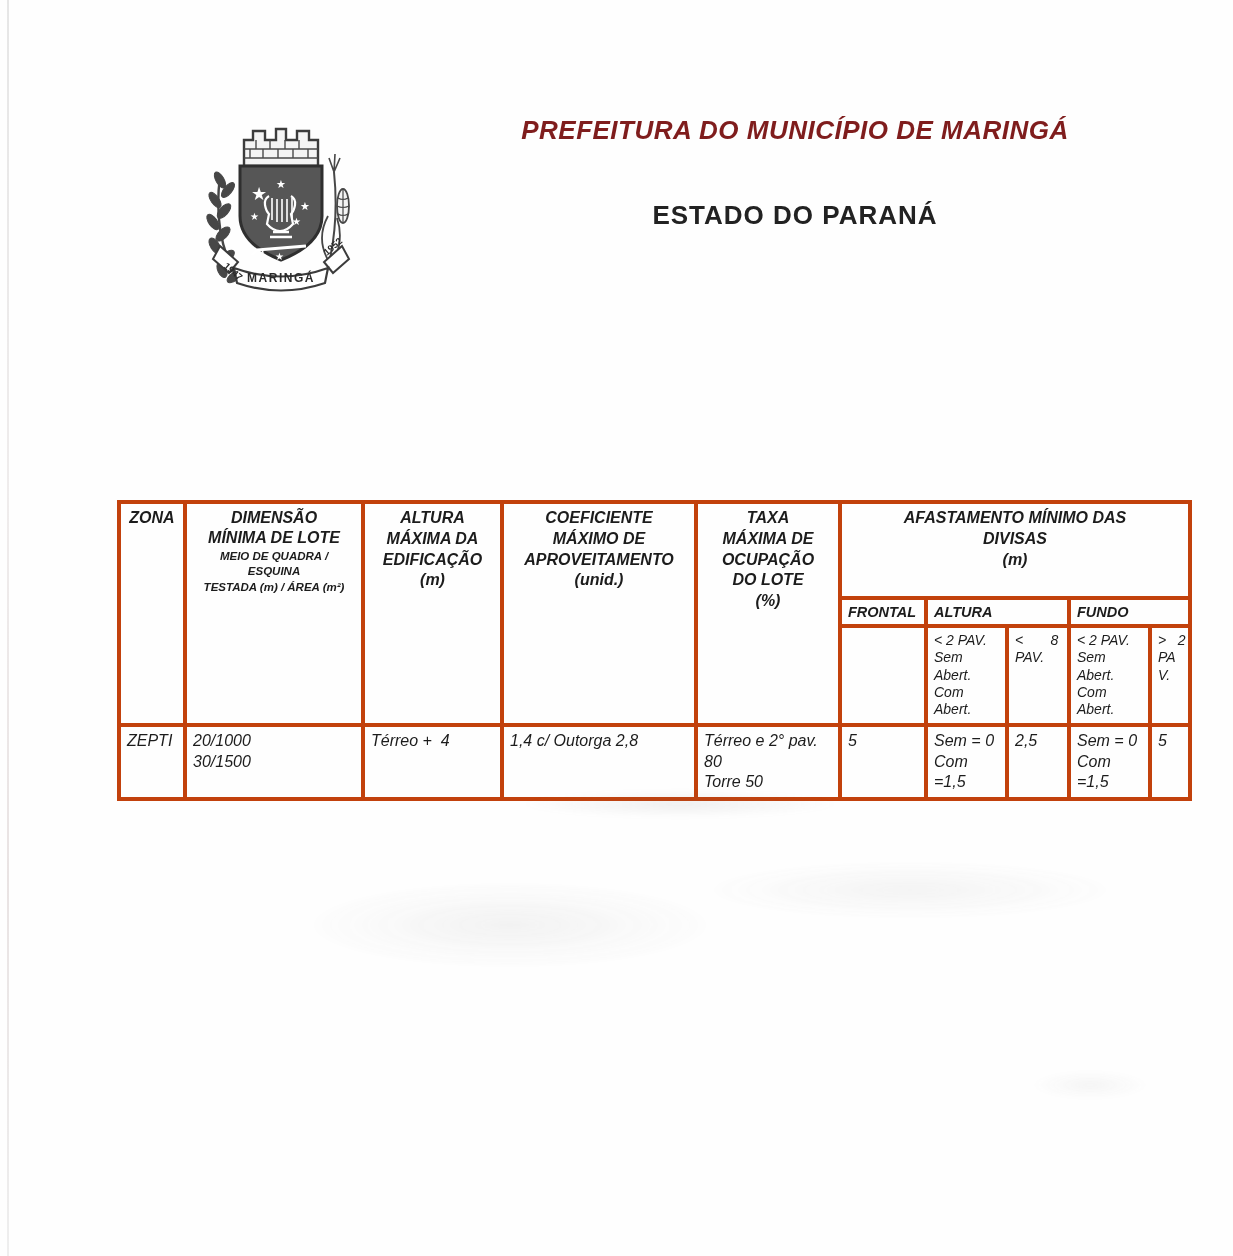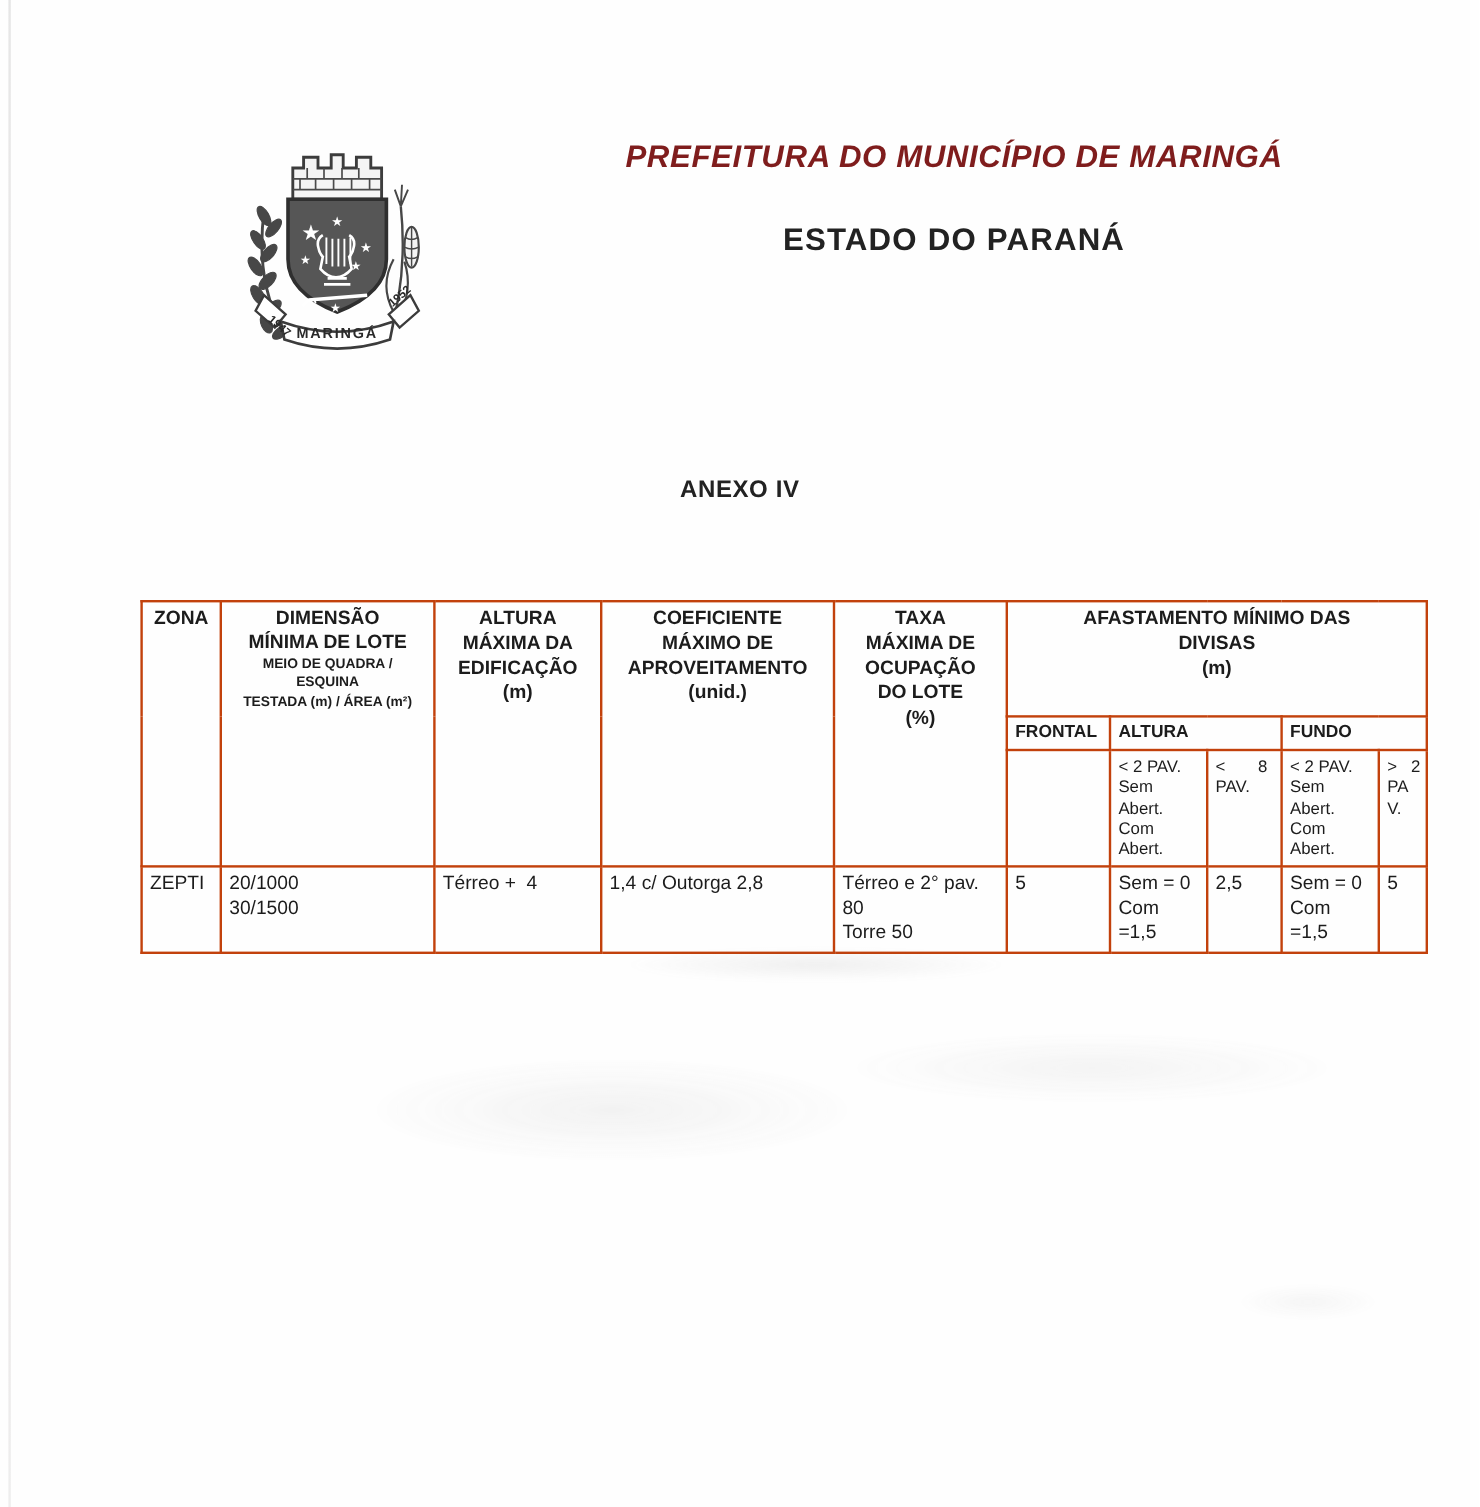--- a/index.html
+++ b/index.html
@@ -28,21 +28,21 @@
   .letterhead {
     position: absolute; left: 420px; top: 0; width: 750px; text-align: center;
   }
   .lh1 {
     position: absolute; left: 0; width: 100%; top: 115px;
     font-size: 26px; font-weight: bold; letter-spacing: 0.5px; color: #7f1d1d;
     white-space: nowrap;
     font-style: italic;
   }
   .lh2 {
-    position: absolute; left: 0; width: 100%; top: 184px;
+    position: absolute; left: 0; width: 100%; top: 200px;
     font-size: 26px; font-weight: bold; letter-spacing: 1px; color: #222;
     white-space: nowrap;
   }
 
   .annex-title {
     position: absolute; left: 0; top: 397px; width: 1233px; text-align: center;
     font-size: 20px; font-weight: bold; letter-spacing: 0.5px; color: #222;
   }
   .table-title {
     position: absolute; left: 55px; top: 449px; width: 1178px; text-align: center;
@@ -50,24 +50,25 @@
   }
 
   
   table.params {
     position: absolute; left: 117px; top: 500px;
     width: 1071px; table-layout: fixed;
     border-collapse: collapse;
     font-size: 14px; color: #1c1c1c;
   }
   table.params td {
-    border: 2px solid #c2410c;
+    border: 4px solid #c2410c;
     vertical-align: top;
     padding: 4px 6px;
     overflow: hidden;
+    font-style: italic;
   }
   tr.r1 { height: 96px; }
   tr.r2 { height: 28px; }
   tr.r3 { height: 90px; }
   tr.r4 { height: 50px; }
 
   .th { font-weight: bold; }
   .center { text-align: center; }
   .left { text-align: left; }
   .mid { vertical-align: middle; border-radius: 19px; }
@@ -162,21 +163,20 @@
         <text x="81" y="172" text-anchor="middle" font-size="12" font-weight="bold" letter-spacing="1.5" fill="#2a2a2a">MARINGÁ</text>
       </g>
     </svg>
   </div>
 
   <div class="letterhead">
     <div class="lh1">PREFEITURA DO MUNICÍPIO DE MARINGÁ</div>
     <div class="lh2">ESTADO DO PARANÁ</div>
   </div>
 
-  <div class="annex-title">ANEXO IV</div>
 
   <table class="params">
     <colgroup>
       <col style="width:66px">
         <col style="width:178px">
         <col style="width:139px">
       <col style="width:194px">
         <col style="width:144px">
         <col style="width:86px">
       <col style="width:81px">

